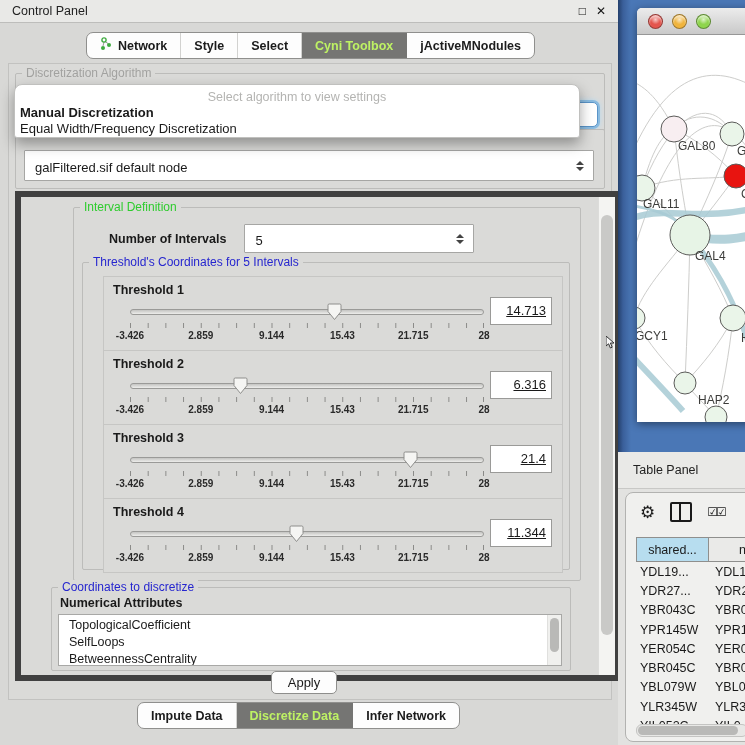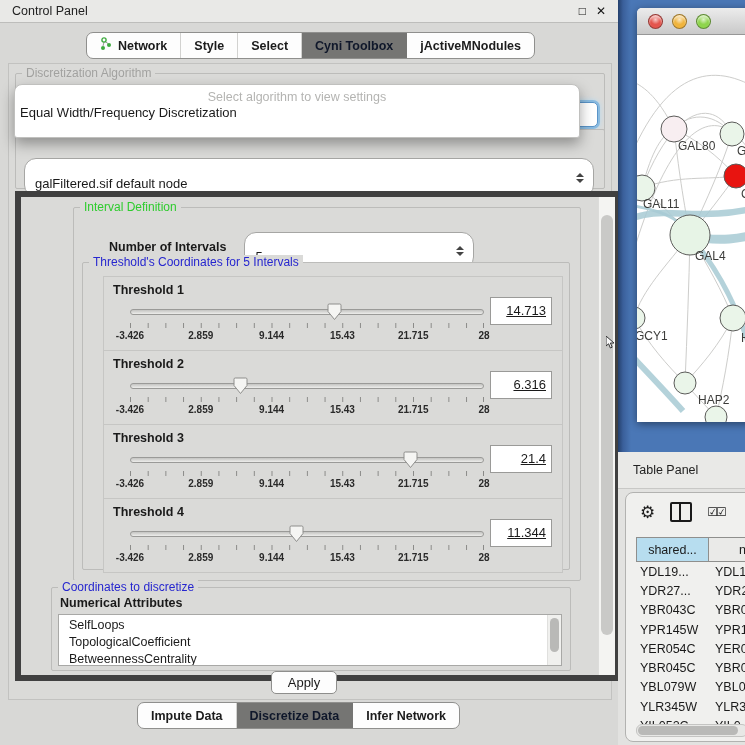--- a/index.html
+++ b/index.html
@@ -9,27 +9,27 @@
   .control-panel{position:absolute;left:0;top:0;width:618px;height:745px;background:#d8d8d6;}
   .cp-titlebar{position:absolute;left:0;top:0;right:0;height:22px;background:#e9e9e7;
     border-bottom:1px solid #bdbdbb;display:flex;align-items:center;padding:0 12px;font-size:12.5px;color:#222;}
   .cp-winbtns{margin-left:auto;display:flex;gap:10px;font-size:12px;color:#111;}
   .cp-winbtns span{font-weight:bold;cursor:default;}
   .tab-strip{position:absolute;top:32px;left:86px;height:25px;display:inline-flex;background:#fdfdfd;
     border:1px solid #8f8f8d;border-radius:7px;overflow:hidden;}
   .tab{display:flex;align-items:center;justify-content:center;gap:5px;padding:0 13px;
     font-weight:bold;font-size:12.5px;color:#1c1c1c;border-right:1px solid #d2d2d0;white-space:nowrap;}
   .tab:last-child{border-right:none;}
-  .tab.sel{background:#757573;color:#0f172a;border-right-color:#757573;}
+  .tab.sel{background:#757573;color:#bef264;border-right-color:#757573;}
   .cp-content{position:absolute;left:8px;top:63px;width:602px;height:635px;background:#dadad8;border:1px solid #c2c2c0;}
   .group{position:absolute;border:1px solid #bcbcba;border-radius:2px;background:#dadad8;}
   .group-title{position:absolute;top:-8px;left:6px;background:#dadad8;padding:0 4px;font-size:12px;white-space:nowrap;}
   .t-gray{color:#a2a2a0;} .t-green{color:#2ecc2e;} .t-blue{color:#2626cf;}
-  .combo{background:#fff;border:1px solid #a6a6a4;border-radius:12px;height:25px;line-height:25px;
-    padding:12px 22px 0 10px;font-size:13px;position:relative;white-space:nowrap;overflow:hidden;margin-top:8px;}
+  .combo{background:#fff;border:1px solid #a6a6a4;border-radius:1px;height:25px;line-height:25px;
+    padding:4px 22px 0 10px;font-size:13px;position:relative;white-space:nowrap;overflow:hidden;}
   .spinner{position:absolute;right:8px;top:0;bottom:0;width:10px;display:flex;flex-direction:column;
     align-items:center;justify-content:center;gap:2px;}
   .spinner i{width:0;height:0;border-left:4px solid transparent;border-right:4px solid transparent;display:block;}
   .spinner .up{border-bottom:4px solid #444;} .spinner .dn{border-top:4px solid #444;}
   .combo-focus{position:absolute;left:8px;top:28px;width:572px;height:23px;background:#fff;border-radius:5px;
     border:1px solid #5a94c8;box-shadow:0 0 0 2px #8abbe0,0 0 5px 2px #b9d9ef;}
   
   .scrollpane{position:absolute;left:6px;top:127px;width:594px;height:478px;border:6px solid #404040;background:#dadad8;}
   .vsb{position:absolute;right:0;top:0;bottom:0;width:16px;background:#f4f4f2;border-left:1px solid #dcdcda;}
   .vsb-thumb{position:absolute;left:2px;right:2px;top:18px;height:420px;background:#c9c9c7;border-radius:7px;}
@@ -247,22 +247,22 @@
               </div>
             </div>
         </div>
       </div>
 
       <div class="group" style="left:30px;top:390px;width:518px;height:82px;">
         <span class="group-title t-blue">Coordinates to discretize</span>
         <div style="position:absolute;left:8px;top:8px;font-weight:bold;font-size:12.5px;">Numerical Attributes</div>
         <div class="attr-list" id="attr-list">
 
-        <div>SelfLoops</div>
-            <div>TopologicalCoefficient</div>
+        <div>TopologicalCoefficient</div>
+            <div>SelfLoops</div>
             <div>BetweennessCentrality</div>
             <div class="attr-sb">
               <i></i>
             </div>
           </div>
       </div>
 
       <div class="vsb">
         <div class="vsb-thumb"></div>
       </div>
@@ -279,20 +279,21 @@
         <span>Discretize Data</span>
       </div>
       <div class="tab">
         <span>Infer Network</span>
       </div>
     </div>
 </div>
 
 <div class="algo-popup">
   <div class="popup-placeholder">Select algorithm to view settings</div>
+  <div class="popup-opt bold">Manual Discretization</div>
   <div class="popup-opt">Equal Width/Frequency Discretization</div>
 </div>
 
 <div class="right-region">
   <div class="net-frame">
     <div class="mac-window">
       <div class="mac-titlebar" id="traffic-lights">
           <span class="light" style="background: radial-gradient(circle at 50% 35%, rgba(255, 255, 255, 0.69), transparent 45%), rgb(228, 85, 78);"></span>
           <span class="light" style="background: radial-gradient(circle at 50% 35%, rgba(255, 255, 255, 0.69), transparent 45%), rgb(240, 180, 60);"></span>
           <span class="light" style="background: radial-gradient(circle at 50% 35%, rgba(255, 255, 255, 0.69), transparent 45%), rgb(142, 213, 76);"></span>

